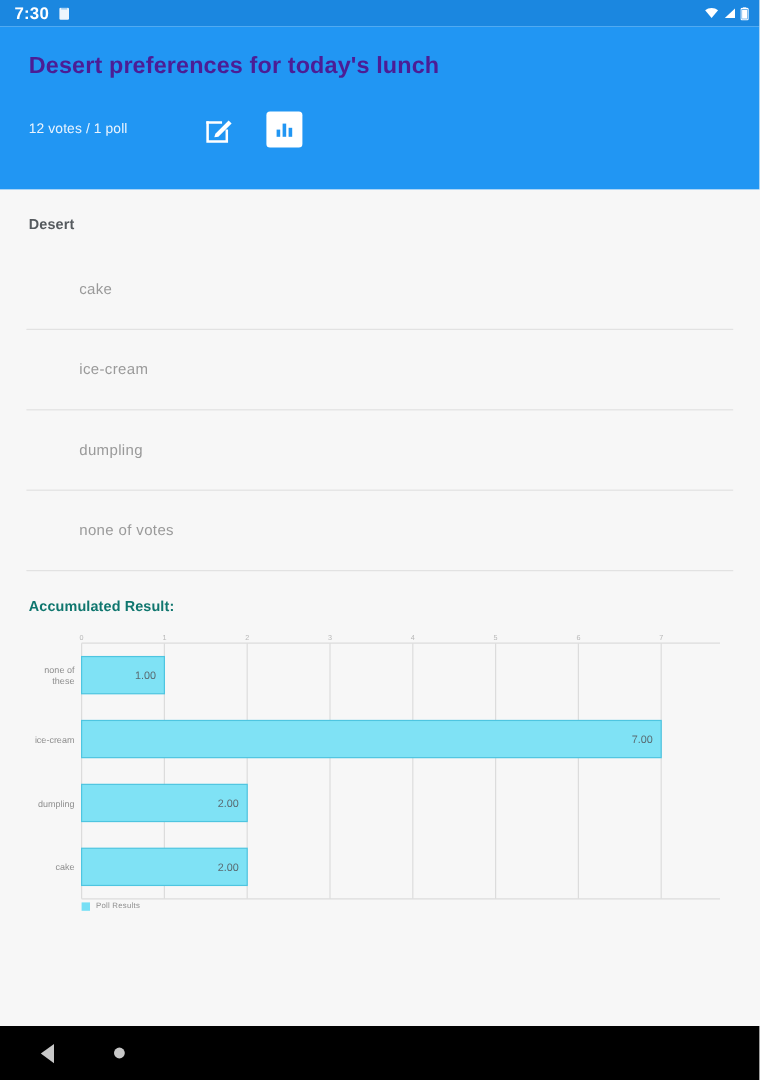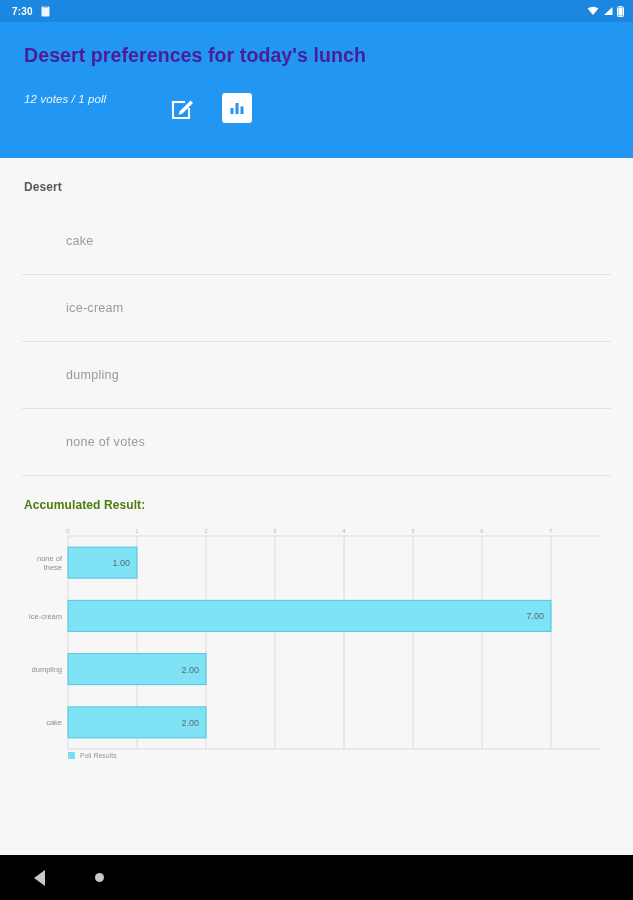--- a/index.html
+++ b/index.html
@@ -12,34 +12,34 @@
   }
   .phone{width:633px;height:900px;position:relative;display:flex;flex-direction:column;background:#f7f7f7;}
 
   
   .statusbar{
     height:22px;flex:0 0 22px;background:#1b87e0;
     display:flex;align-items:center;justify-content:space-between;
     padding:0 9px 0 12px;box-sizing:border-box;
   }
   .status-left{display:flex;align-items:center;gap:8px;}
-  .status-time{color:#ffffff;font-size:10px;font-weight:bold;letter-spacing:0.2px;}
+  .status-time{color:#ffffff;font-size:14px;font-weight:bold;letter-spacing:0.2px;}
   .status-right{display:flex;align-items:center;gap:4px;}
   .ic{display:block;}
 
   
   .appbar{
     flex:0 0 136px;background:#2196f3;
     padding:22px 24px 0 24px;box-sizing:border-box;position:relative;
   }
   .appbar-title{
     color:#4c1d95;font-size:19.5px;font-weight:bold;letter-spacing:0.1px;
     margin:0 0 26px 0;line-height:1.2;
   }
-  .appbar-row{display:flex;align-items:flex-start;gap:16px;font-style:italic;}
+  .appbar-row{display:flex;align-items:center;gap:16px;}
   .votes{color:#eaf4fe;font-size:11.5px;letter-spacing:0.1px;}
   .appbar-actions{display:flex;align-items:center;margin-left:46px;gap:24px;}
   .act{width:30px;height:30px;display:flex;align-items:center;justify-content:center;cursor:pointer;}
   .act-chart{background:#ffffff;border-radius:3px;}
 
   
   .content{flex:1 1 auto;background:#f7f7f7;overflow:hidden;position:relative;}
   .section-label{
     color:#555a5e;font-size:12px;font-weight:bold;
     padding:22px 0 0 24px;letter-spacing:0.1px;
@@ -48,21 +48,21 @@
   .option-row{
     height:67px;display:flex;align-items:center;
     padding-left:44px;box-sizing:border-box;
     border-bottom:1px solid #e2e2e2;
     margin:0 22px 0 22px;
     cursor:pointer;
   }
   .option-row .opt-text{color:#9a9a9a;font-size:12.5px;letter-spacing:0.3px;}
 
   .result-label{
-    color:#4d7c0f;font-size:12px;font-weight:bold;
+    color:#0f766e;font-size:12px;font-weight:bold;
     padding:22px 0 0 24px;letter-spacing:0.1px;
   }
 
   
   .chart-wrap{position:relative;height:250px;margin-top:12px;}
   .chart{position:absolute;left:0;top:0;}
   .legend{
     position:absolute;left:68px;top:228px;display:flex;align-items:center;gap:5px;
   }
   .legend-swatch{width:7px;height:7px;background:#76dff5;display:block;}

